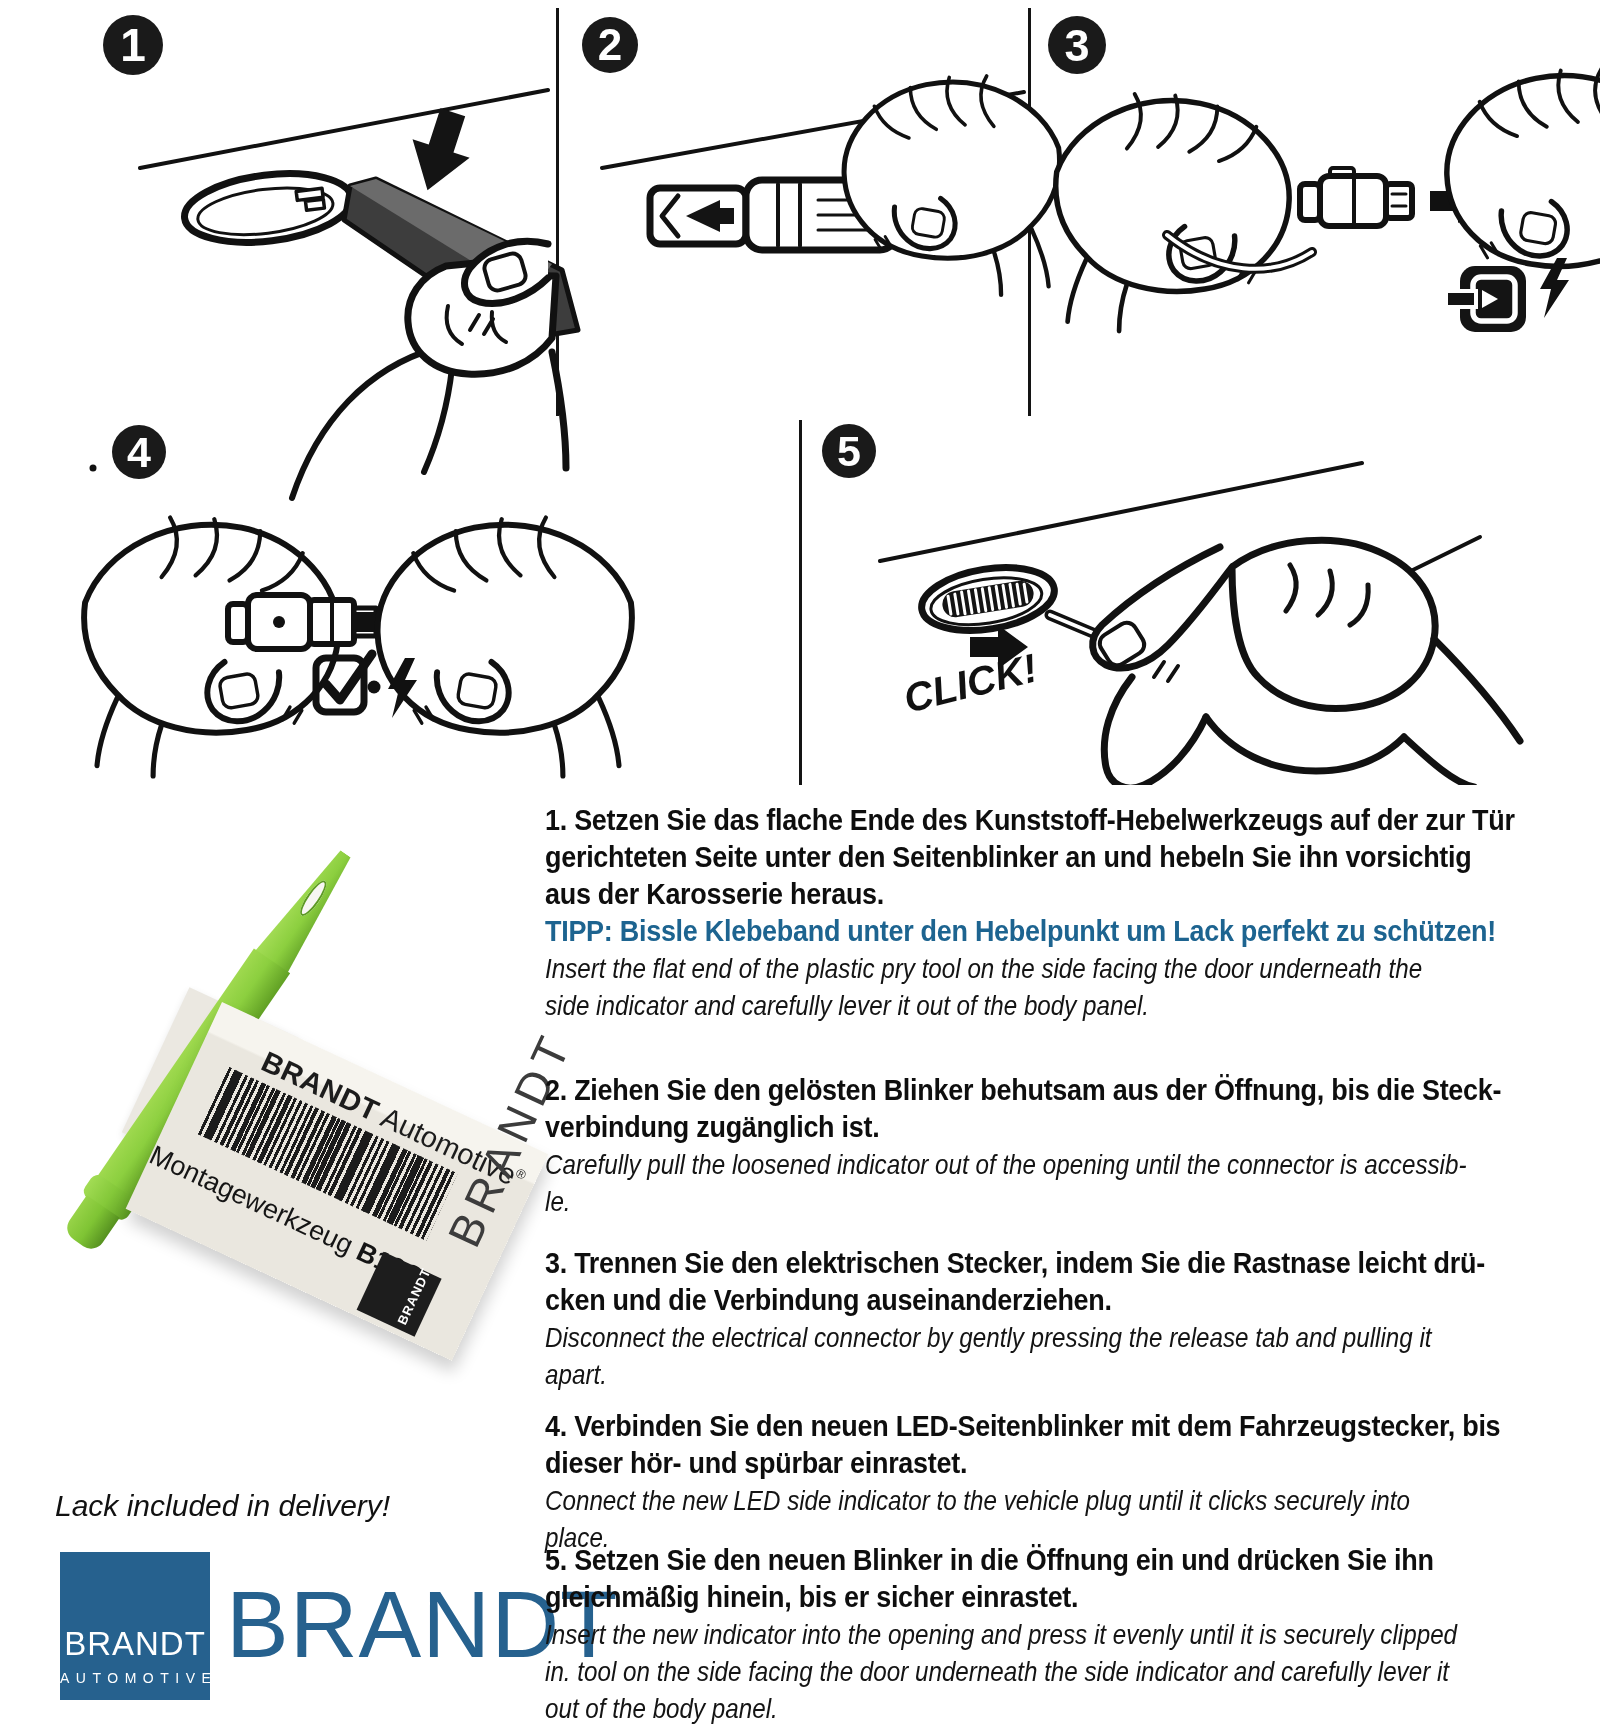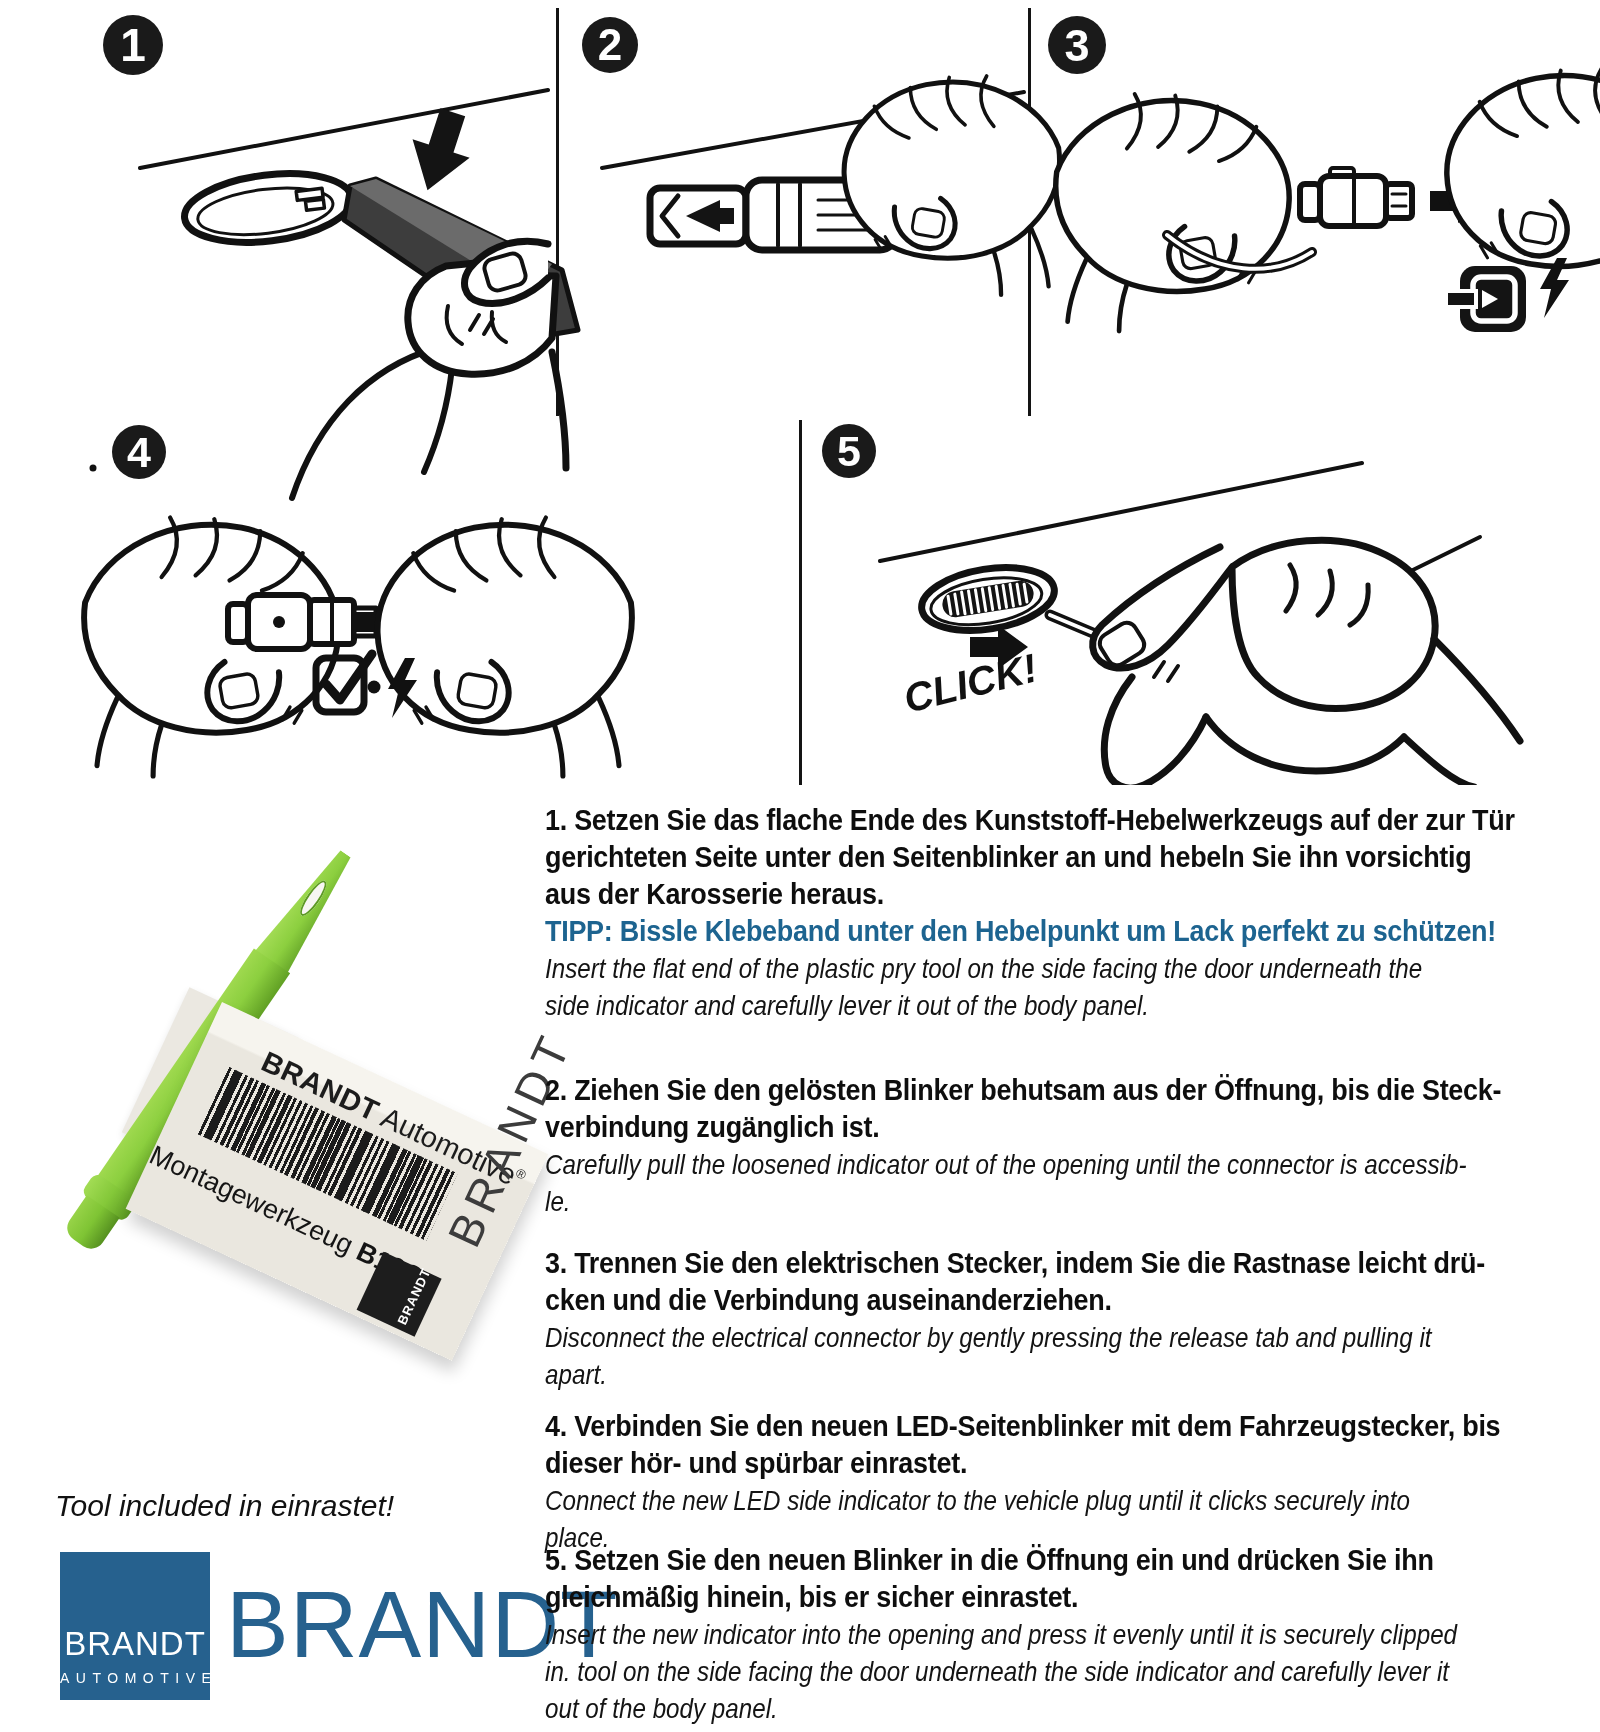--- a/index.html
+++ b/index.html
@@ -260,21 +260,21 @@
       <div class="label-product">
         <span>Montagewerkzeug </span><b>B13C</b>
       </div>
       <div class="label-side">BRANDT</div>
       <div class="label-blacksq">
         <span>BRANDT</span>
       </div>
     </div>
   </div>
 
-  <div class="included-en">Tool included in einrastet!</div>
+  <div class="included-en">Lack included in delivery!</div>
 
   <div class="logo-square">
     <div class="logo-sq-brand">BRANDT</div>
     <div class="logo-sq-sub">AUTOMOTIVE</div>
   </div>
   <div class="logo-wordmark">BRANDT</div>
 
   <section class="step" style="top:802px;">
     <p class="de">1. Setzen Sie das flache Ende des Kunststoff-Hebelwerkzeugs auf der zur Tür
 gerichteten Seite unter den Seitenblinker an und hebeln Sie ihn vorsichtig

